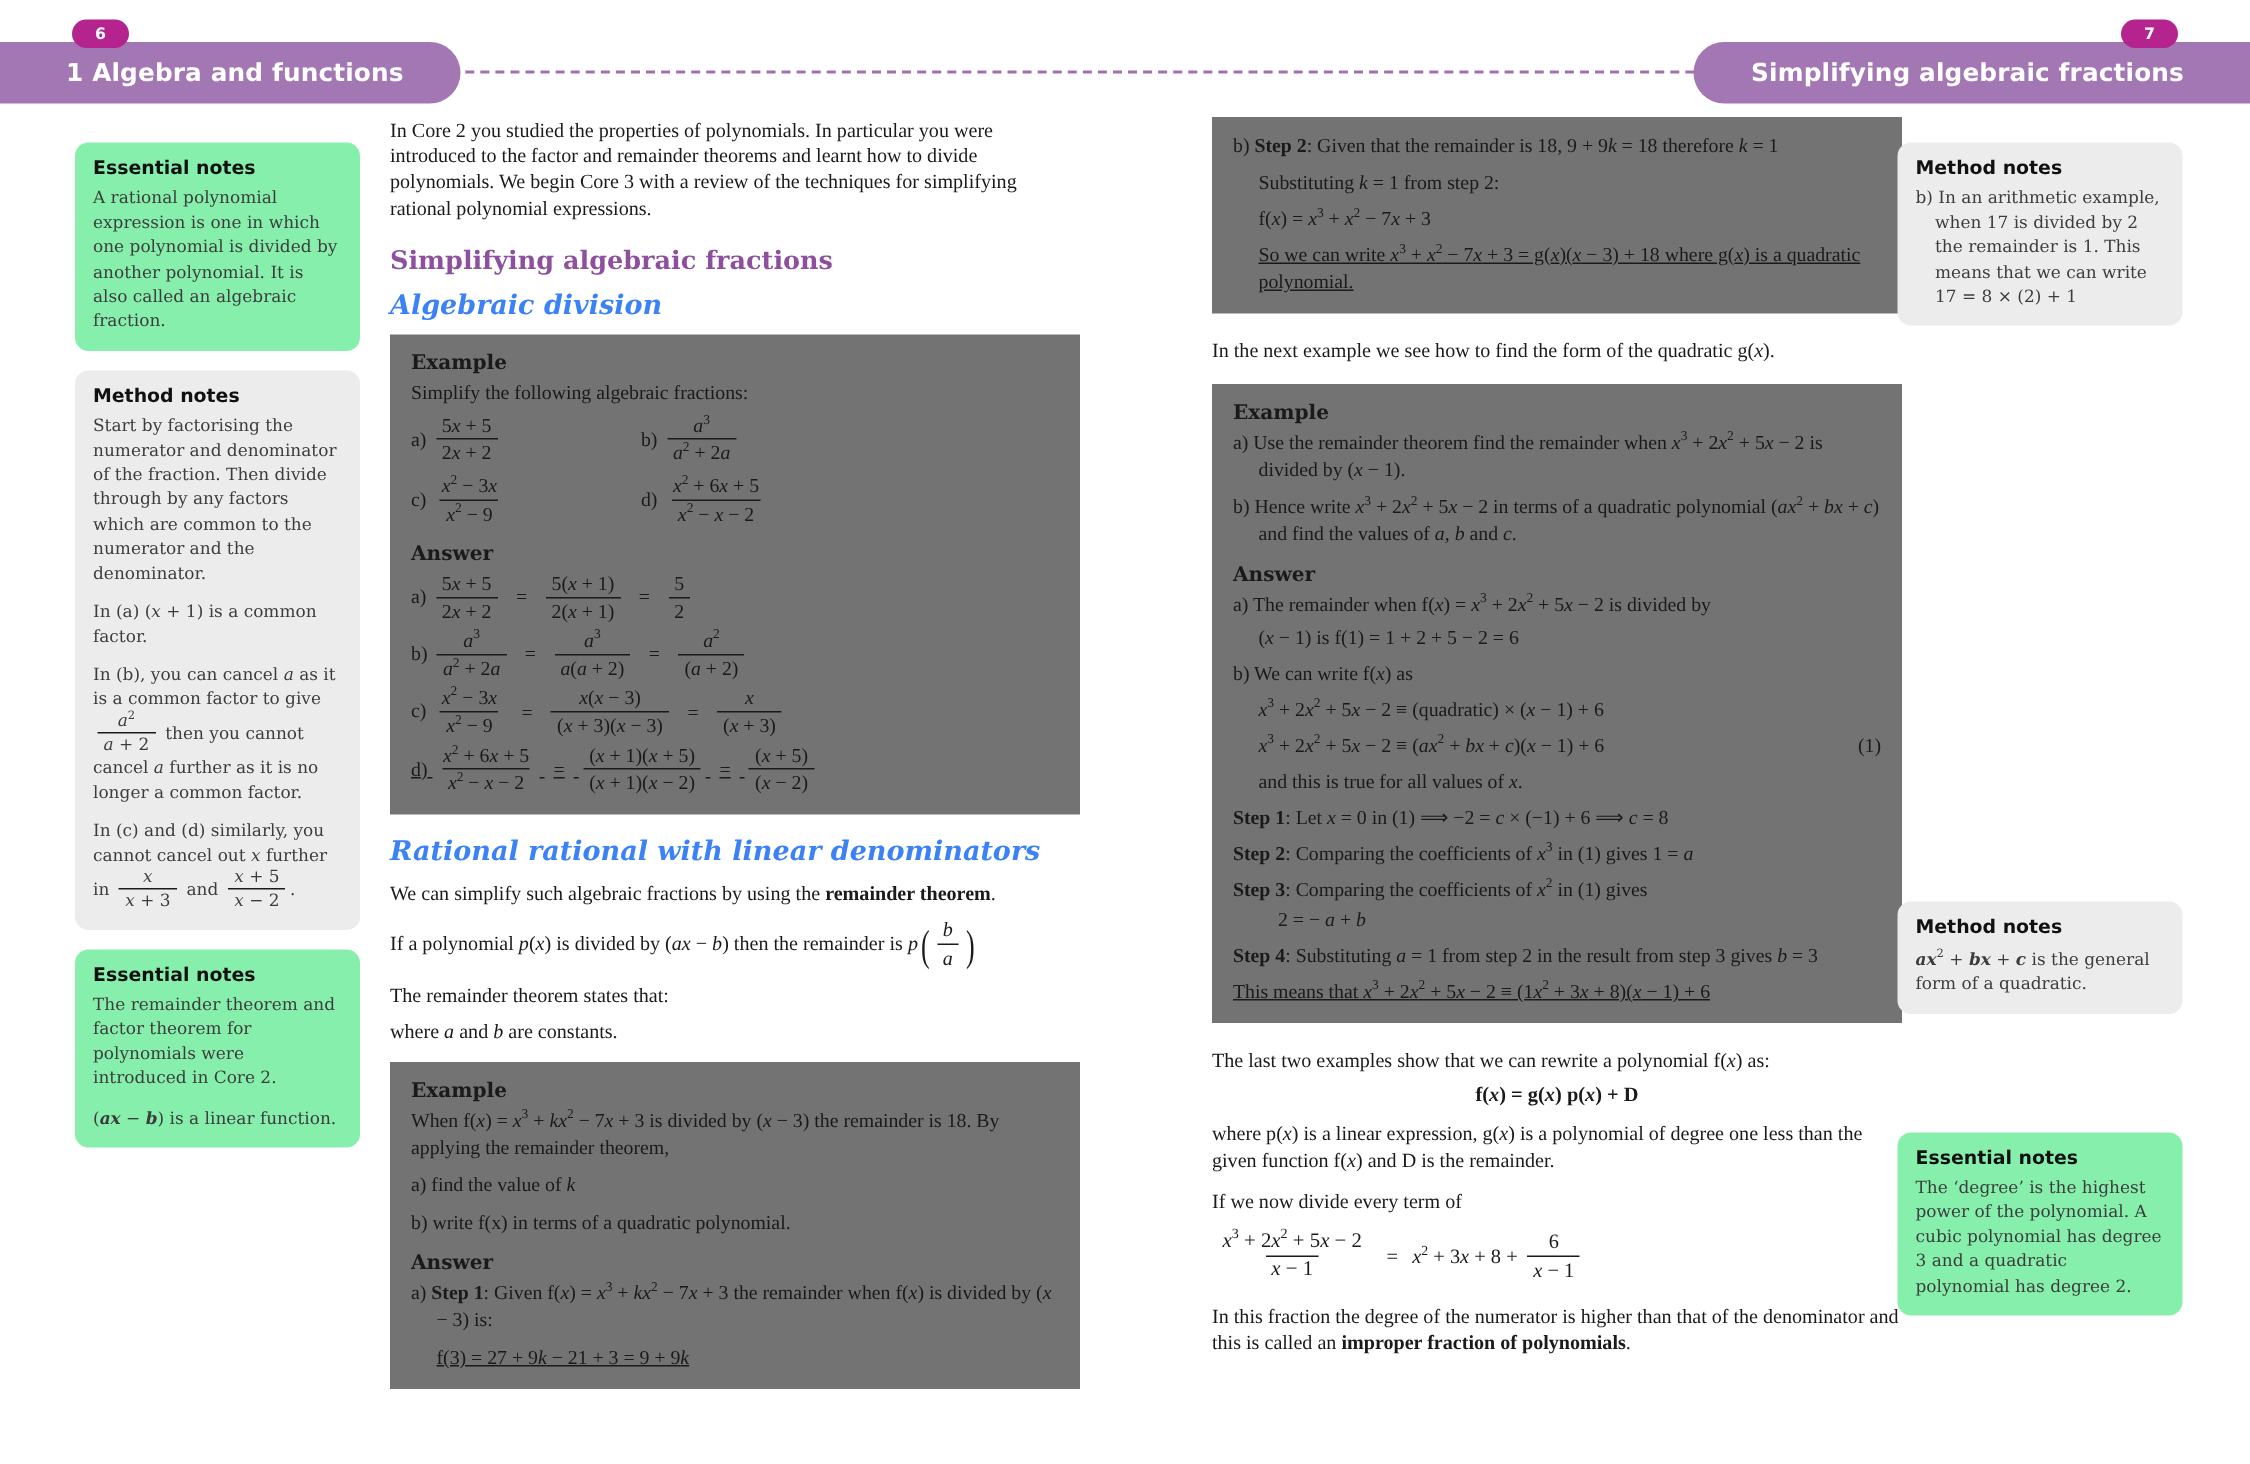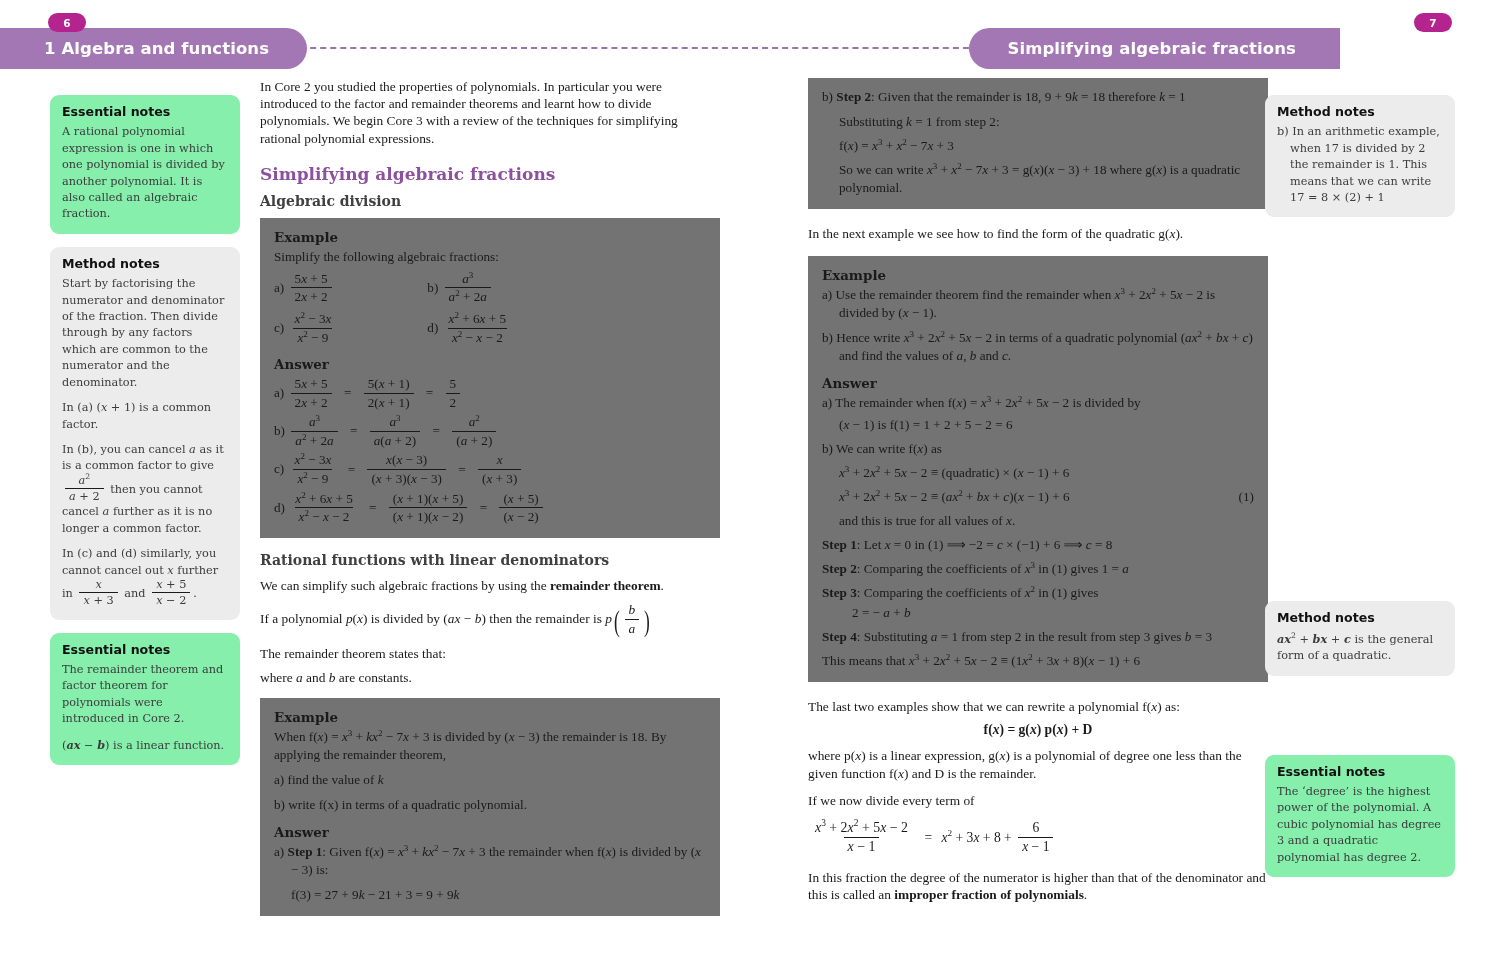--- a/index.html
+++ b/index.html
@@ -8,21 +8,21 @@
     width:1500px; height:976px;
     background:#ffffff;
     font-family:"Liberation Serif", serif;
     color:#1a1a1a;
     position:relative;
     overflow:hidden;
   }
 
   
   .header {
-    position:absolute; left:0; top:28px; width:1340px; height:41px;
+    position:absolute; left:0; top:28px; width:1500px; height:41px;
   }
   .header .dash {
     position:absolute; left:270px; top:19px; width:960px; height:0;
     border-top:2px dashed #a070b0;
   }
   .chip {
     position:absolute; top:0; height:41px;
     background:#a376b4;
     color:#ffffff;
     font-family:"DejaVu Sans", sans-serif;
@@ -84,42 +84,43 @@
   h2.section {
     font-family:"DejaVu Serif", serif;
     color:#8d4f9e;
     font-weight:bold;
     font-size:17px;
     margin:17px 0 9px 0;
   }
   h3.sub {
     font-family:"DejaVu Serif", serif;
     font-weight:bold;
-    font-size:14px;
+    font-size:18px;
     margin:0 0 9px 0;
-    color:#404040;
+    color:#3b82f6;
+    font-style:italic;
   }
 
   
   .exbox {
     background:#737373;
     padding:10px 14px 12px 14px;
     margin:0 0 14px 0;
     font-size:13.2px;
     line-height:18px;
   }
   .exbox .lbl {
     font-family:"DejaVu Serif", serif;
     font-weight:bold;
     font-size:13.4px;
     margin:0 0 2px 0;
   }
   .exbox .lbl.answer { margin-top:9px; }
   .exbox p { margin:0 0 6px 0; }
-  .exbox p:last-child { margin-bottom:0; }
+  .exbox p:last-child { margin-bottom:0;text-decoration:underline; }
   .exbox .item { padding-left:17px; text-indent:-17px; margin:0 0 7px 0; }
   .exbox .ind  { padding-left:17px; margin:0 0 6px 0; }
   .exbox .ind2 { padding-left:30px; margin:0 0 6px 0; }
 
   
   .it { font-style:italic; }
   .bit { font-style:italic; font-weight:bold; }
   sup { font-size:.68em; vertical-align:super; line-height:0; }
   .frac {
     display:inline-flex; flex-direction:column; align-items:center;
@@ -312,21 +313,21 @@
             <span class="den">(<span class="it">x</span> + 1)(<span class="it">x</span> − 2)</span>
           </span>
         <span class="eq">=</span>
         <span class="frac">
             <span class="num">(<span class="it">x</span> + 5)</span>
             <span class="den">(<span class="it">x</span> − 2)</span>
           </span>
       </p>
     </div>
 
-    <h3 class="sub">Rational functions with linear denominators</h3>
+    <h3 class="sub">Rational rational with linear denominators</h3>
     <p class="body-text" style="margin-bottom:9px;">
       <span>We can simplify such algebraic fractions by using the </span><b>remainder theorem</b><span>.</span>
     </p>
     <p class="body-text" style="margin-bottom:7px;">
       If a polynomial <span class="it">p</span>(<span class="it">x</span>) is divided by (<span class="it">ax</span> − <span class="it">b</span>) then the remainder is <span class="it">p</span><span class="paren-big">(</span><span class="frac">
           <span class="num"><span class="it">b</span></span>
           <span class="den"><span class="it">a</span></span>
         </span><span class="paren-big">)</span>
     </p>
     <p class="body-text" style="margin-bottom:7px;">The remainder theorem states that:</p>

